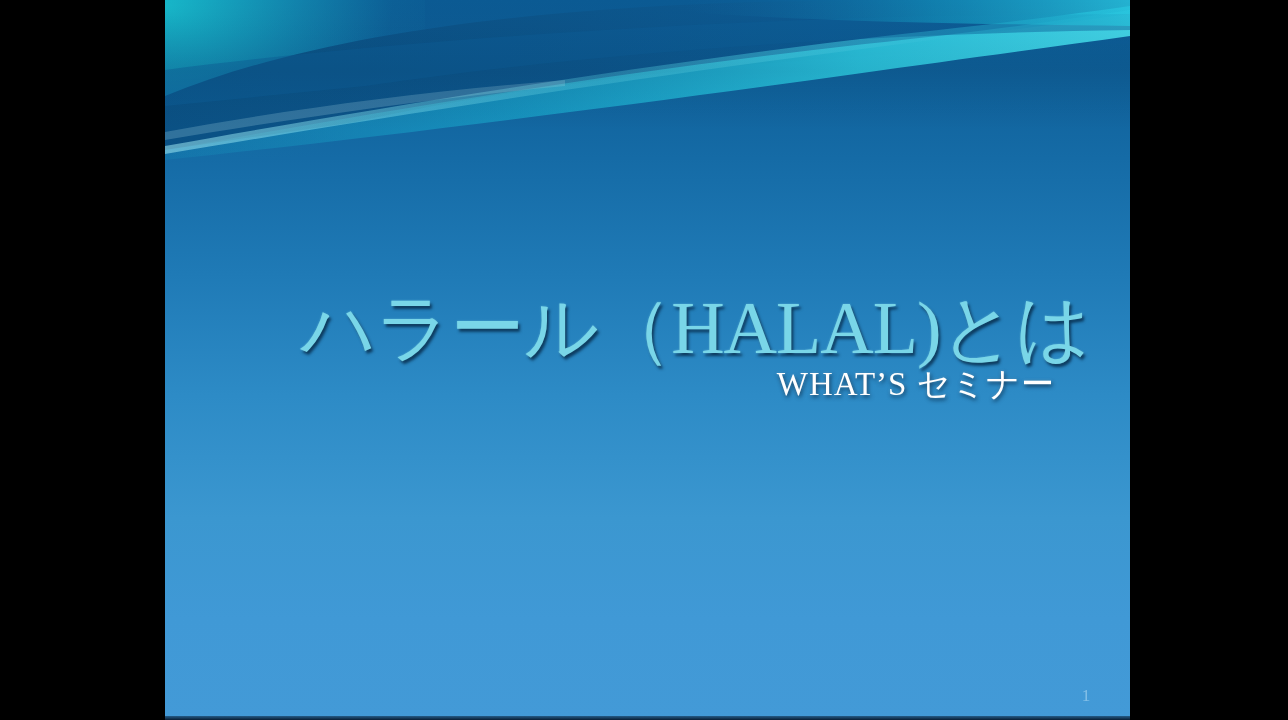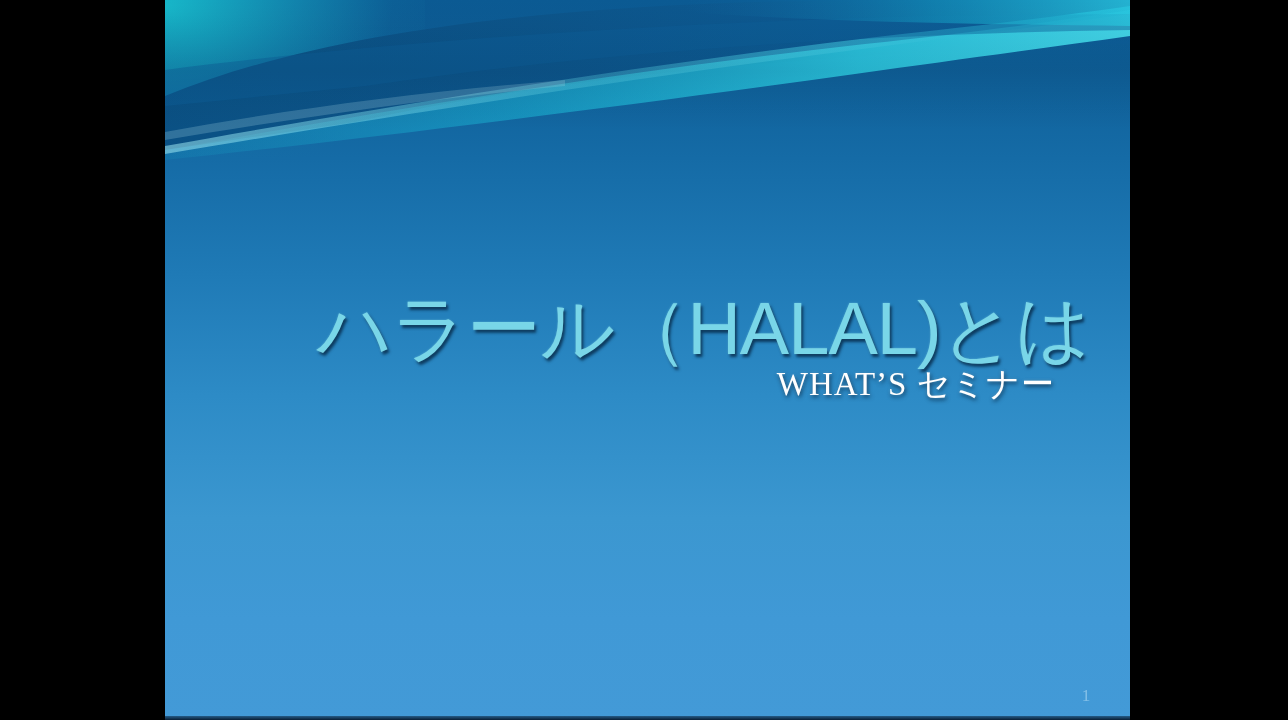--- a/index.html
+++ b/index.html
@@ -100,21 +100,21 @@
     z-index: 30;
   }
 
   
   #title {
     position: absolute;
     left: 0;
     top: 240px;
     width: 925px;
     text-align: right;
-    font-family: Liberation Sans, sans-serif;
+    font-family: Liberation Serif, serif;
     font-size: 74px;
     line-height: 1.05;
     font-weight: 400;
     letter-spacing: -1px;
     color: #79d6e8;
     text-shadow:
       2px 3px 3px rgba(3,32,60,0.75),
       0 0 2px rgba(150,235,245,0.45);
     white-space: nowrap;
     z-index: 20;

